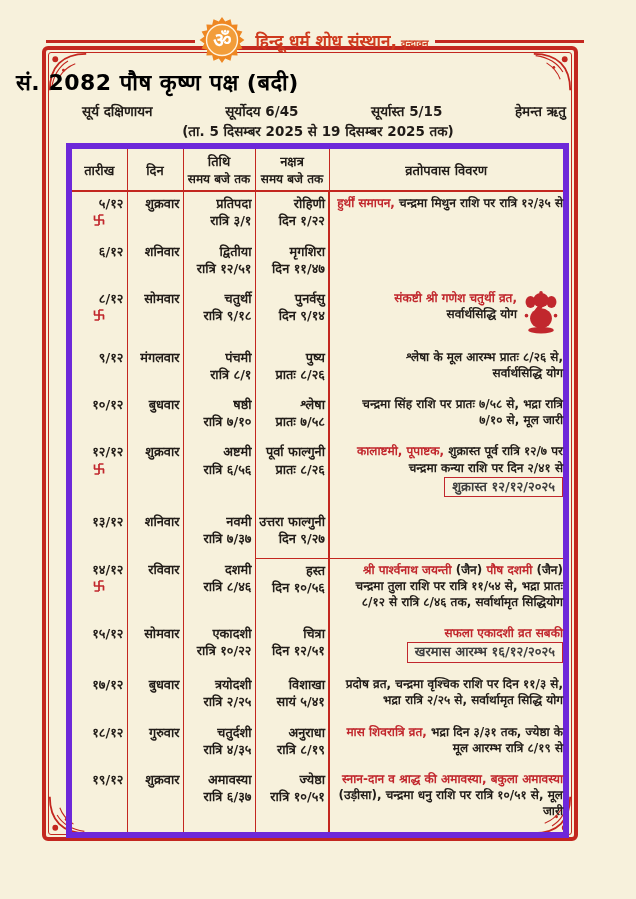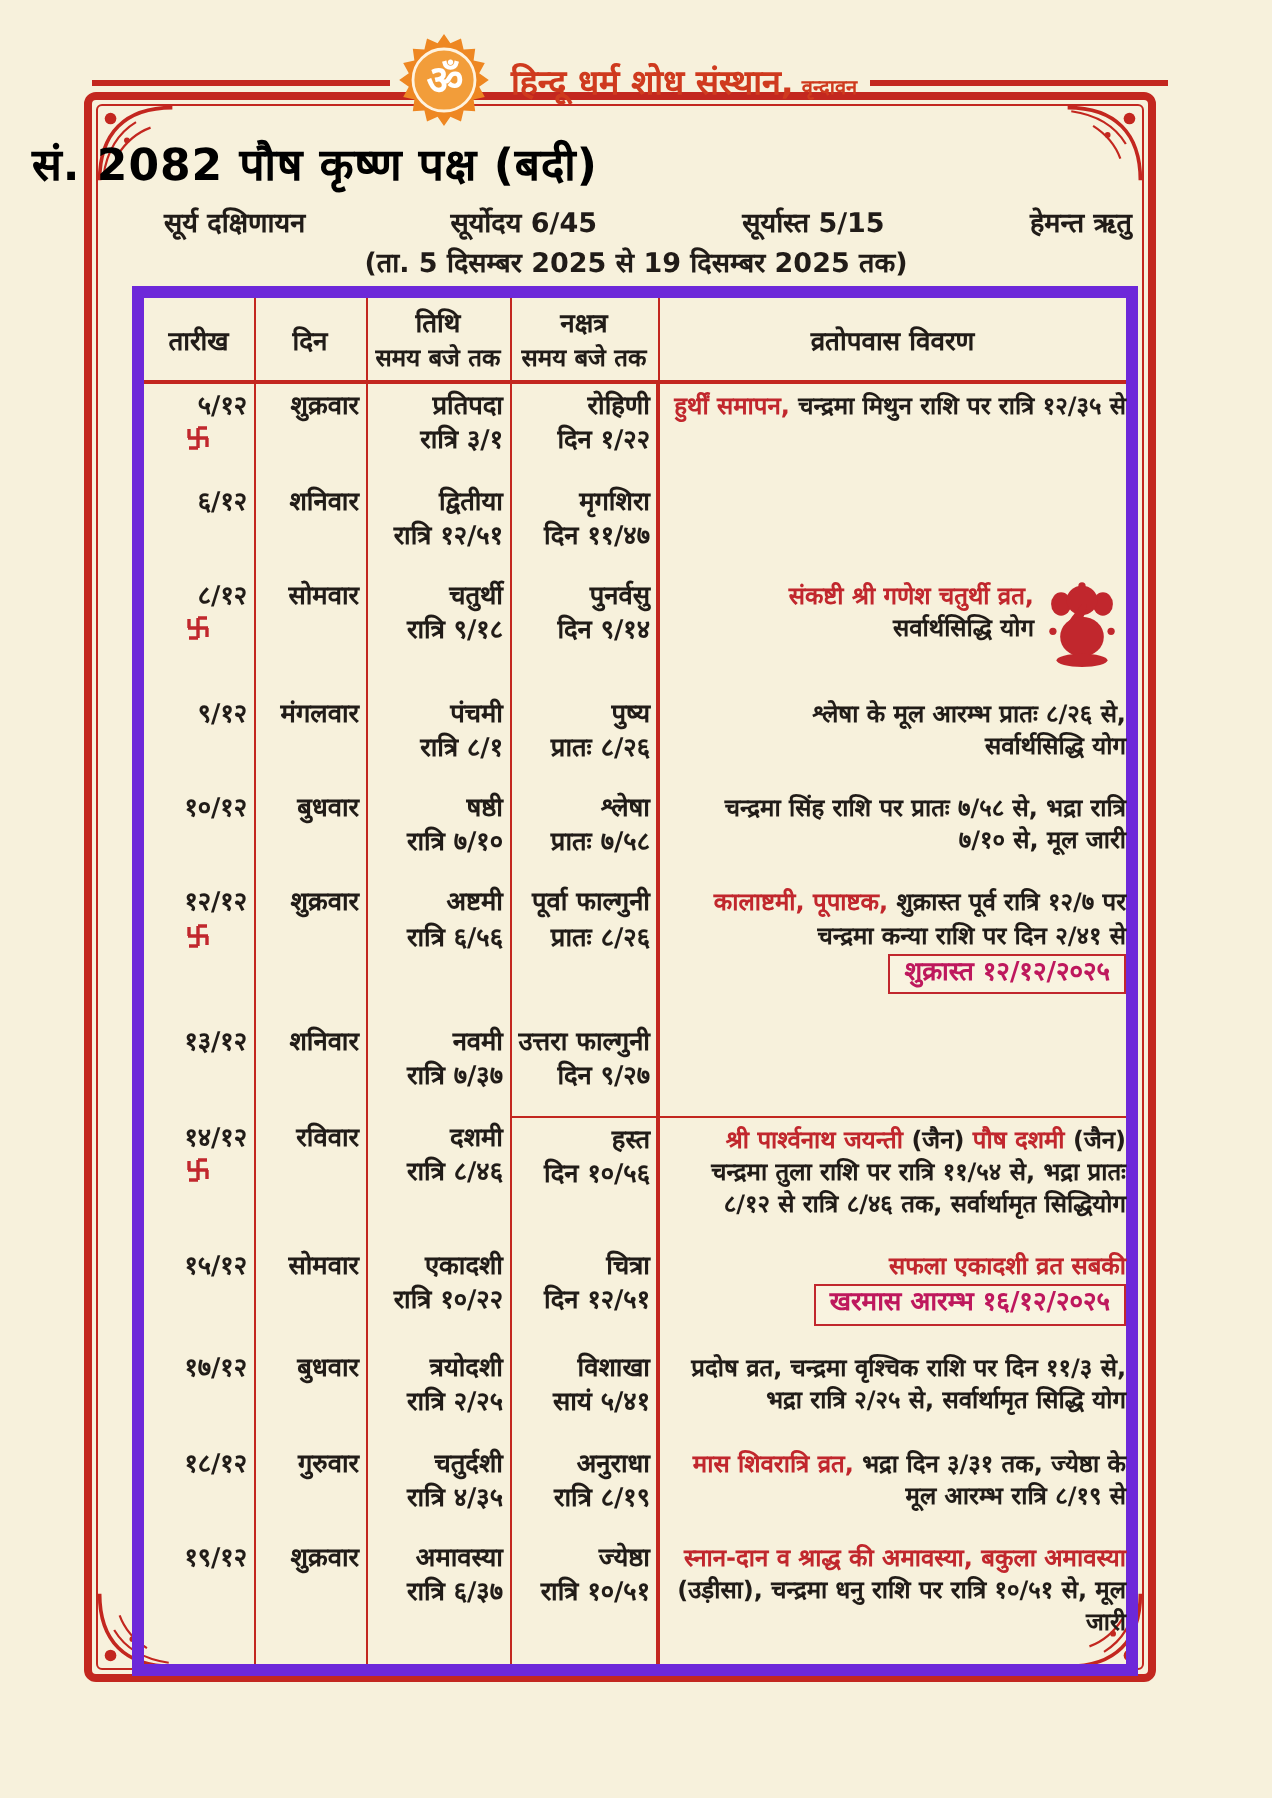--- a/index.html
+++ b/index.html
@@ -51,21 +51,21 @@
   thead th:first-child{border-left:none;}
   thead th .sub{font-size:12px;}
   tbody td{border-left:1.5px solid #c3271f;vertical-align:top;padding:3px 3px;}
   tbody td:first-child{border-left:none;}
   tbody td.c-details{border-left:2px solid #c3271f;}
   td.c-date,td.c-day,td.c-tithi,td.c-nak{text-align:right;font-size:12.8px;line-height:1.35;}
   td.c-details{font-size:12px;line-height:1.34;text-align:right;padding-left:6px;padding-right:0;}
   .red{color:#c1272d;}
   .sw{display:block;margin:1px auto 0;width:12px;height:12px;}
   .dbox{display:block;width:max-content;max-width:100%;margin-left:auto;margin-top:1px;
-        border:1.5px solid #c1272d;color:#be185d;padding:0 7px 1px;font-size:13px;
+        border:1.5px solid #c1272d;color:#404040;padding:0 7px 1px;font-size:13px;
         background:#f9f3e0;}
   .ganesh{float:right;width:40px;height:44px;margin:0 2px 0 4px;}
   td.sep-top{border-top:1.5px solid #c3271f;}
 </style>
 </head>
 <body>
 
 <div class="page">
 
   <div class="banner">

